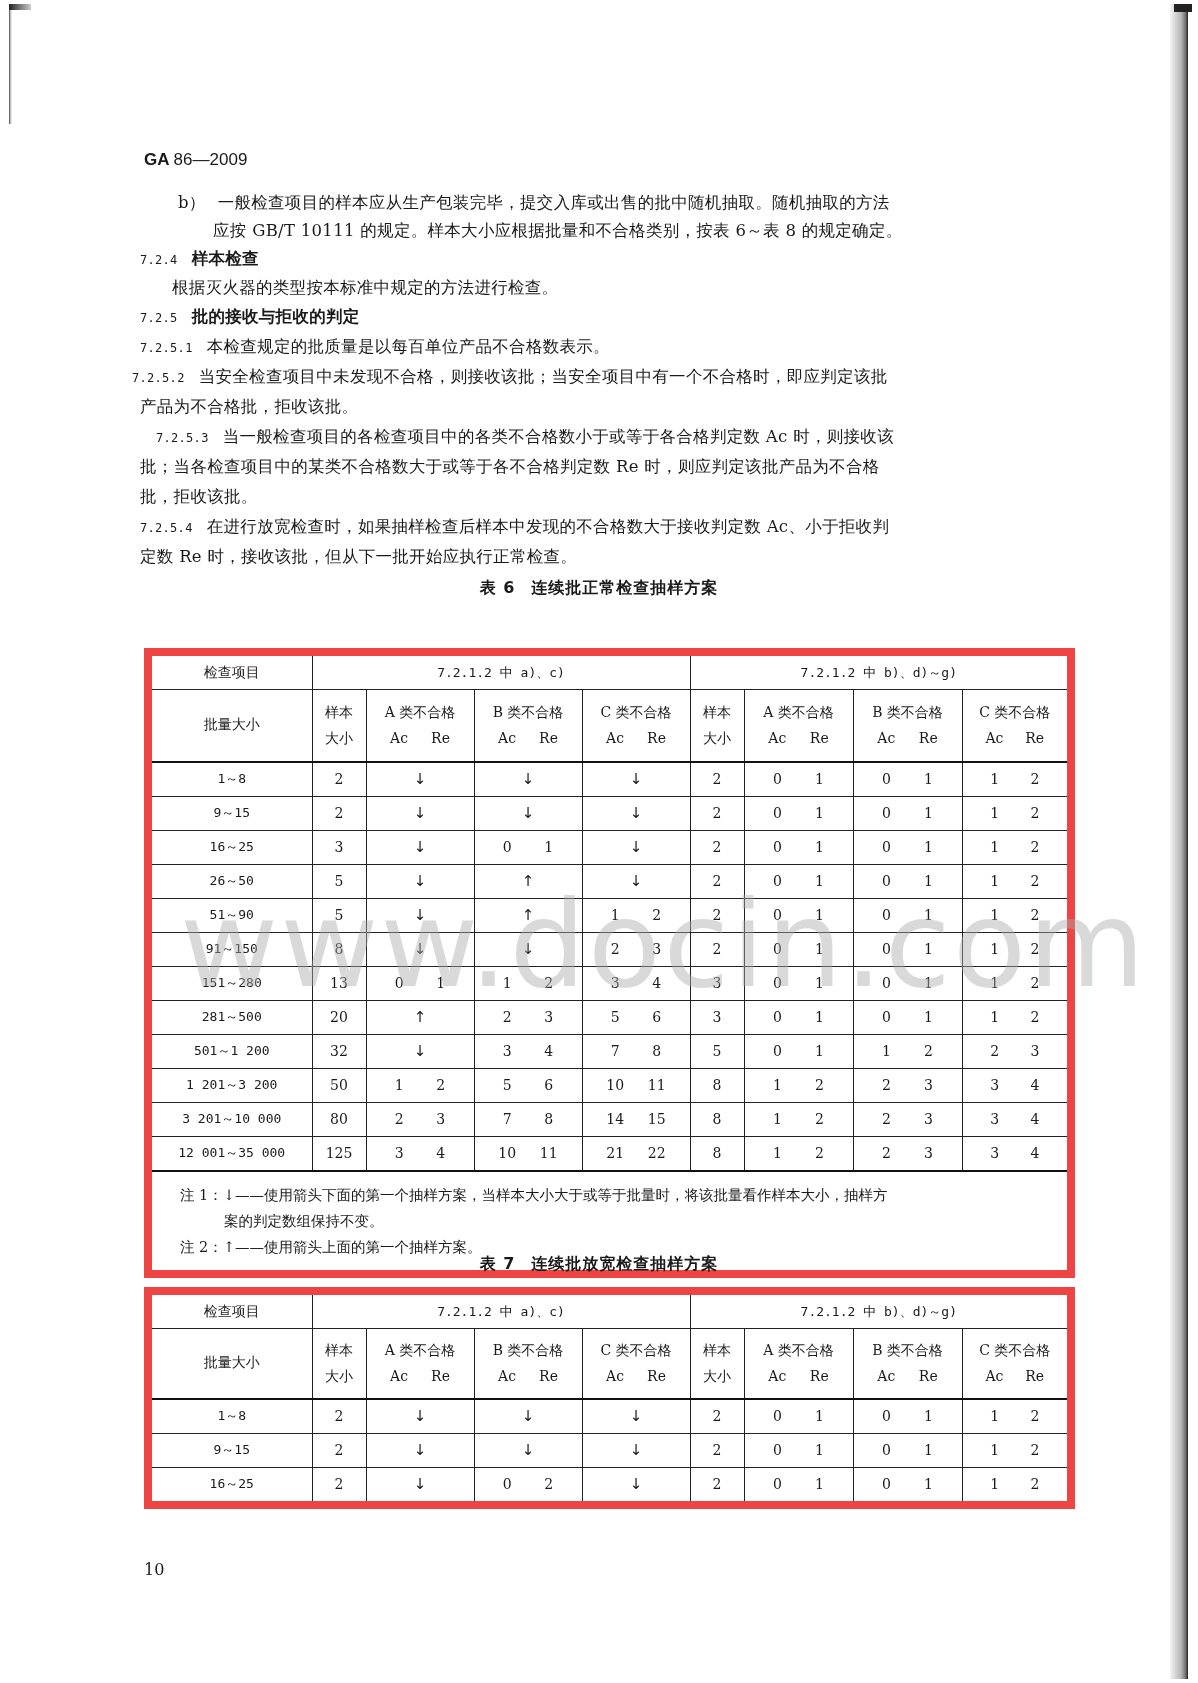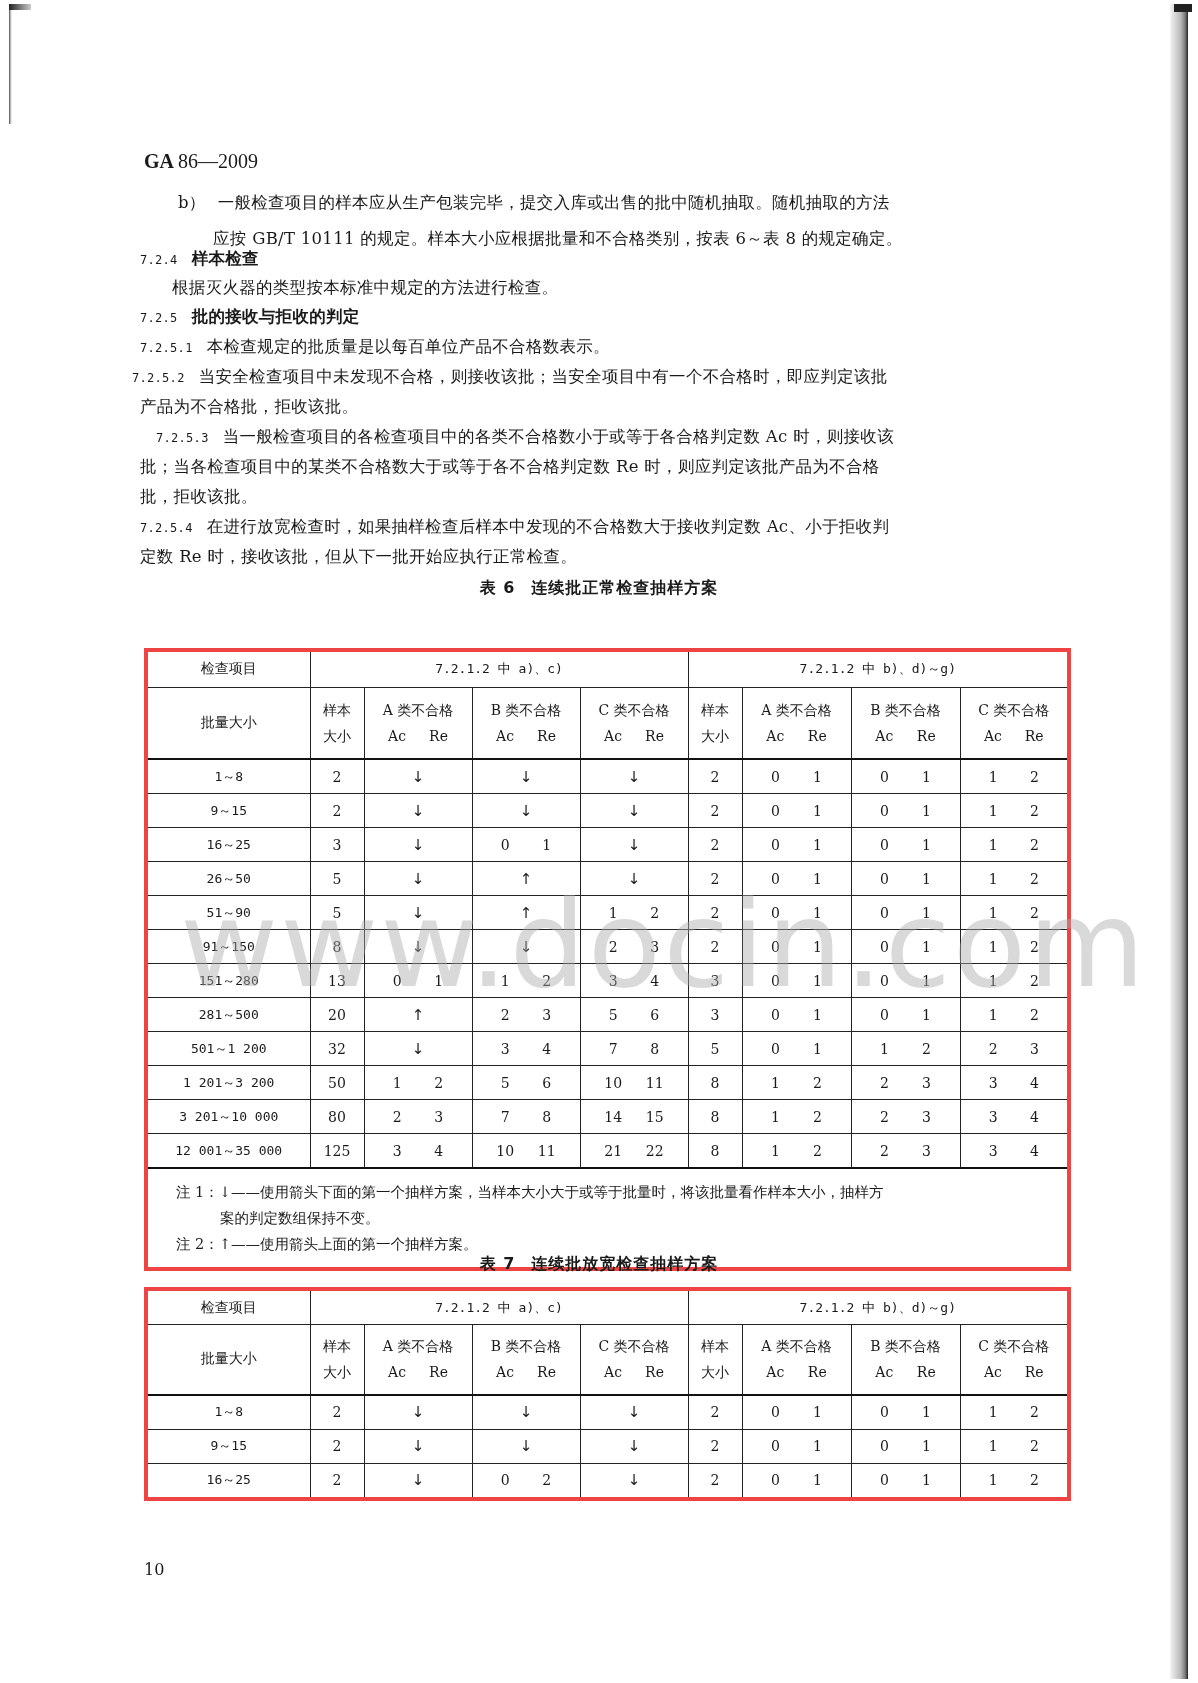--- a/index.html
+++ b/index.html
@@ -14,41 +14,41 @@
   }
   .edge-left-top { position: absolute; left: 9px; top: 4px; width: 22px; height: 6px; background: linear-gradient(to right,#222,#ccc); }
   .edge-right {
     position: absolute; left: 1170px; top: 4px; width: 18px; height: 1675px;
     background: linear-gradient(to right, #f4f4f4, #b8b8b8 60%, #777 85%, #222);
   }
   .edge-right-top { position: absolute; left: 1174px; top: 4px; width: 18px; height: 8px; background: #222; }
 
   .header {
     position: absolute; left: 144px; top: 150px;
-    font-family: Liberation Serif, serif; font-size: 20px; font-weight: bold;
+    font-family: Liberation Sans, sans-serif; font-size: 17px; font-weight: bold;
   }
   .header .num { font-weight: normal; }
   .line { position: absolute; white-space: nowrap; font-size: 16.5px; letter-spacing: 0.3px; }
   .heading { font-weight: bold; }
   .secno { font-family: "DejaVu Sans Mono", "Liberation Mono", monospace; font-size: 12px; font-weight: normal; margin-right: 14px; }
 
   .caption {
     position: absolute; left: 0; width: 1198px; text-align: center;
     font-family: "DejaVu Sans", sans-serif; font-size: 16px; font-weight: bold; letter-spacing: 1px;
   }
   .caption .sp { margin-right: 16px; }
 
   table.sp {
     position: absolute; border-collapse: collapse; table-layout: fixed;
     font-size: 14px; text-align: center;
   }
   table.sp td {
     border: 1px solid #222; padding: 0; height: 33px; vertical-align: middle;
   }
-  table.sp { border: 4px solid #ef4444; }
+  table.sp { border: 8px solid #ef4444; }
   table.sp tr.hdr-end td { border-bottom: 2px solid #111; }
   table.sp td.mono { font-family: "DejaVu Sans Mono", "Liberation Mono", monospace; font-size: 13px; }
   .pair { display: flex; justify-content: space-around; padding: 0 12px; }
   .hdr2 { line-height: 26px; font-size: 14px; text-align: center; }
   .arrow { font-family: "DejaVu Sans", sans-serif; font-size: 15px; }
   td.note { text-align: left; padding: 10px 28px !important; font-size: 14.5px; line-height: 26px; border-top: 2px solid #111 !important; }
   .note-line2 { padding-left: 44px; }
 
   .page-num { position: absolute; left: 144px; top: 1560px; font-size: 16px; }
 
@@ -66,21 +66,21 @@
 <div class="edge-right"></div>
 <div class="edge-right-top"></div>
 
 <div class="header">
   <span>GA</span>
   <span class="num">86—2009</span>
 </div>
 
 <div>
   <div class="line" style="left:178px; top:192px;"><span style="margin-right:12px;">b）</span><span>一般检查项目的样本应从生产包装完毕，提交入库或出售的批中随机抽取。随机抽取的方法</span></div>
-  <div class="line" style="left:213px; top:220px;margin-top:8px;">应按 GB/T 10111 的规定。样本大小应根据批量和不合格类别，按表 6～表 8 的规定确定。</div>
+  <div class="line" style="left:213px; top:220px;">应按 GB/T 10111 的规定。样本大小应根据批量和不合格类别，按表 6～表 8 的规定确定。</div>
 
   <div class="line heading" style="left:140px; top:248px;"><span class="secno">7.2.4</span><span>样本检查</span></div>
   <div class="line" style="left:172px; top:277px;">根据灭火器的类型按本标准中规定的方法进行检查。</div>
 
   <div class="line heading" style="left:140px; top:306px;"><span class="secno">7.2.5</span><span>批的接收与拒收的判定</span></div>
 
   <div class="line" style="left:140px; top:336px;"><span class="secno">7.2.5.1</span><span>本检查规定的批质量是以每百单位产品不合格数表示。</span></div>
 
   <div class="line" style="left:132px; top:366px;"><span class="secno">7.2.5.2</span><span>当安全检查项目中未发现不合格，则接收该批；当安全项目中有一个不合格时，即应判定该批</span></div>
   <div class="line" style="left:140px; top:396px;">产品为不合格批，拒收该批。</div>

